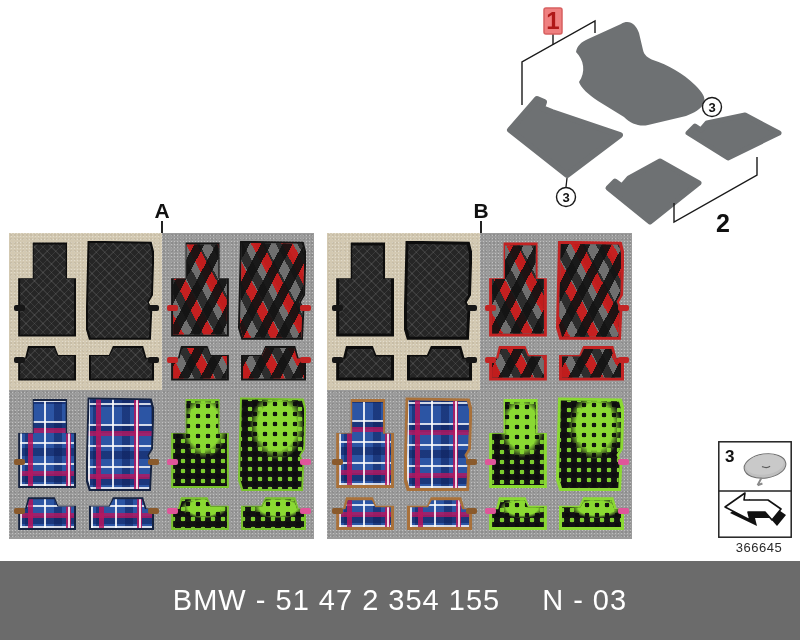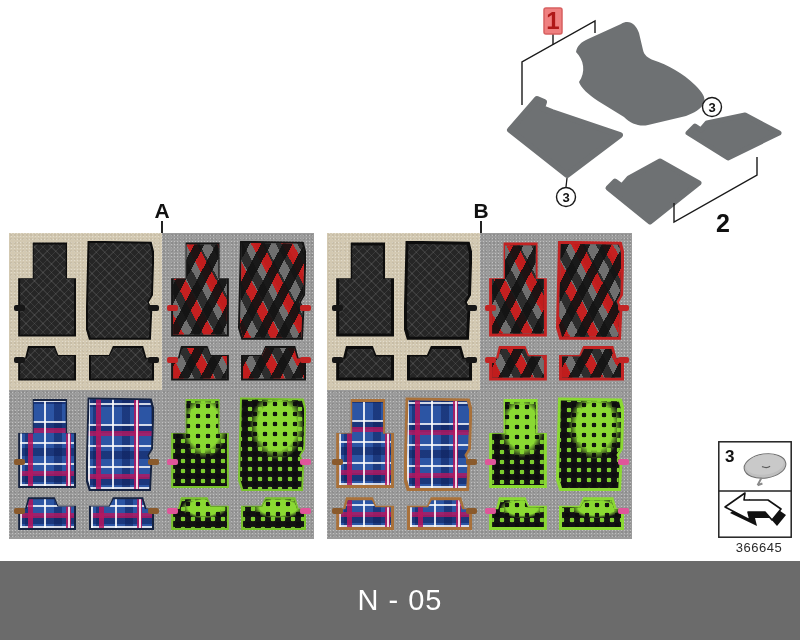--- a/index.html
+++ b/index.html
@@ -310,16 +310,17 @@
       <path d="M42,36 L37,43 M37,43 l5,-1" fill="none" stroke="#8a8a8a" stroke-width="2"></path>
     </g>
     <g>
       <path d="M12,72 L32,58 L31,65 L55,65 L68,74 L59,85 L52,77 L37,77 L39,85 Z" fill="#111"></path>
       <path d="M7,66 L27,52 L26,59 L50,59 L63,68 L54,79 L47,71 L30,71 L32,79 Z" fill="#ffffff" stroke="#111" stroke-width="1.6" stroke-linejoin="round"></path>
     </g>
   </svg>
   <div id="drawing-number">366645</div>
 
   <div id="footer-bar">
-    <span>N - 05</span>
+    <span>BMW - 51 47 2 354 155</span>
+    <span>N - 03</span>
   </div>
 
 </div>
 
 </body></html>

